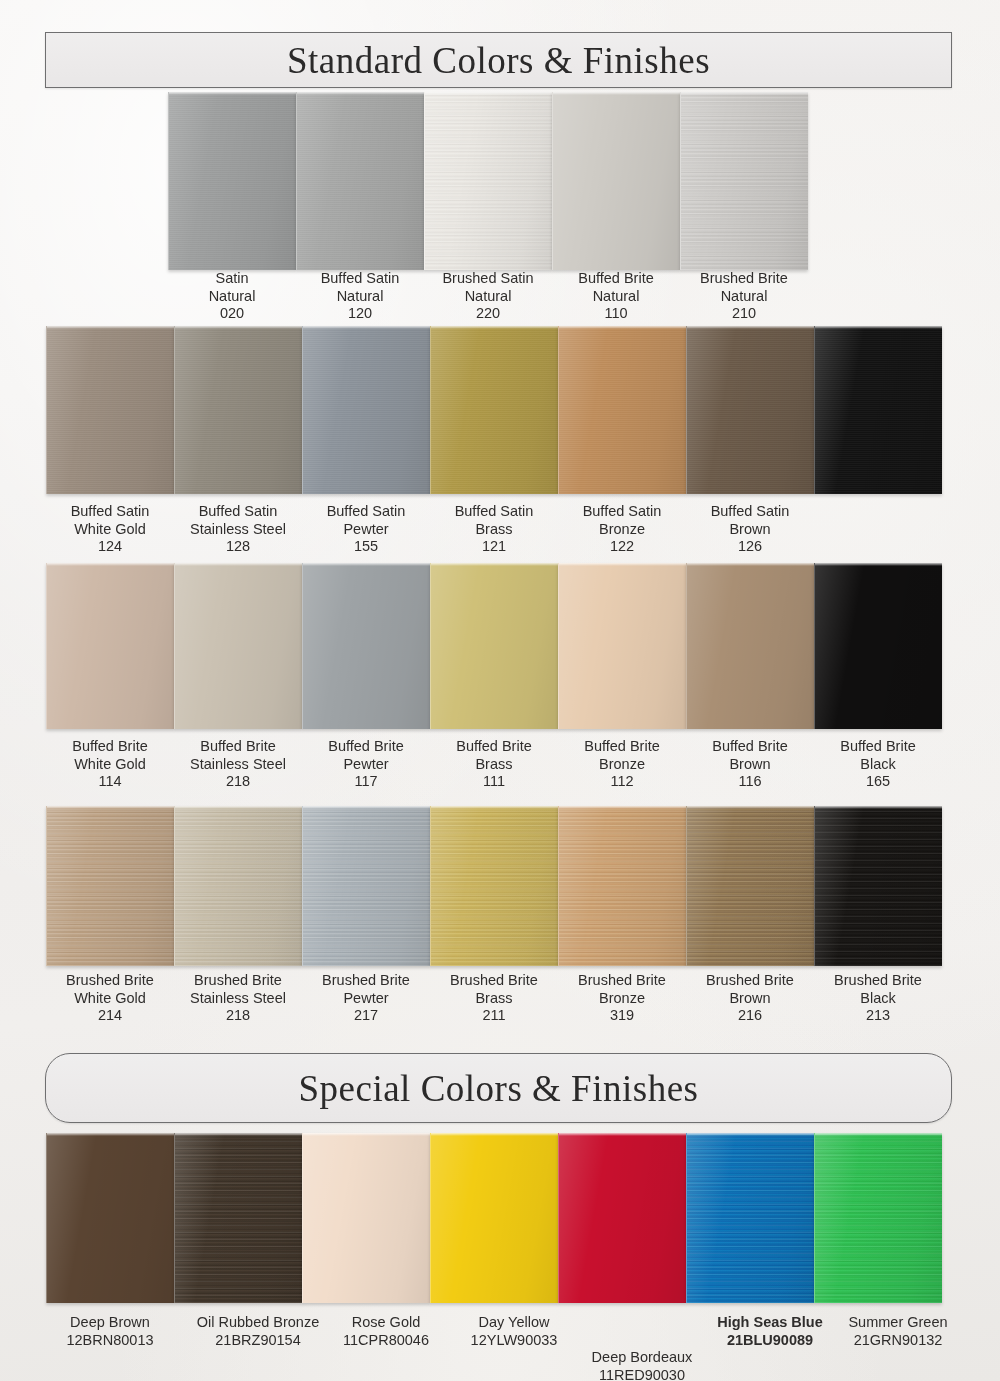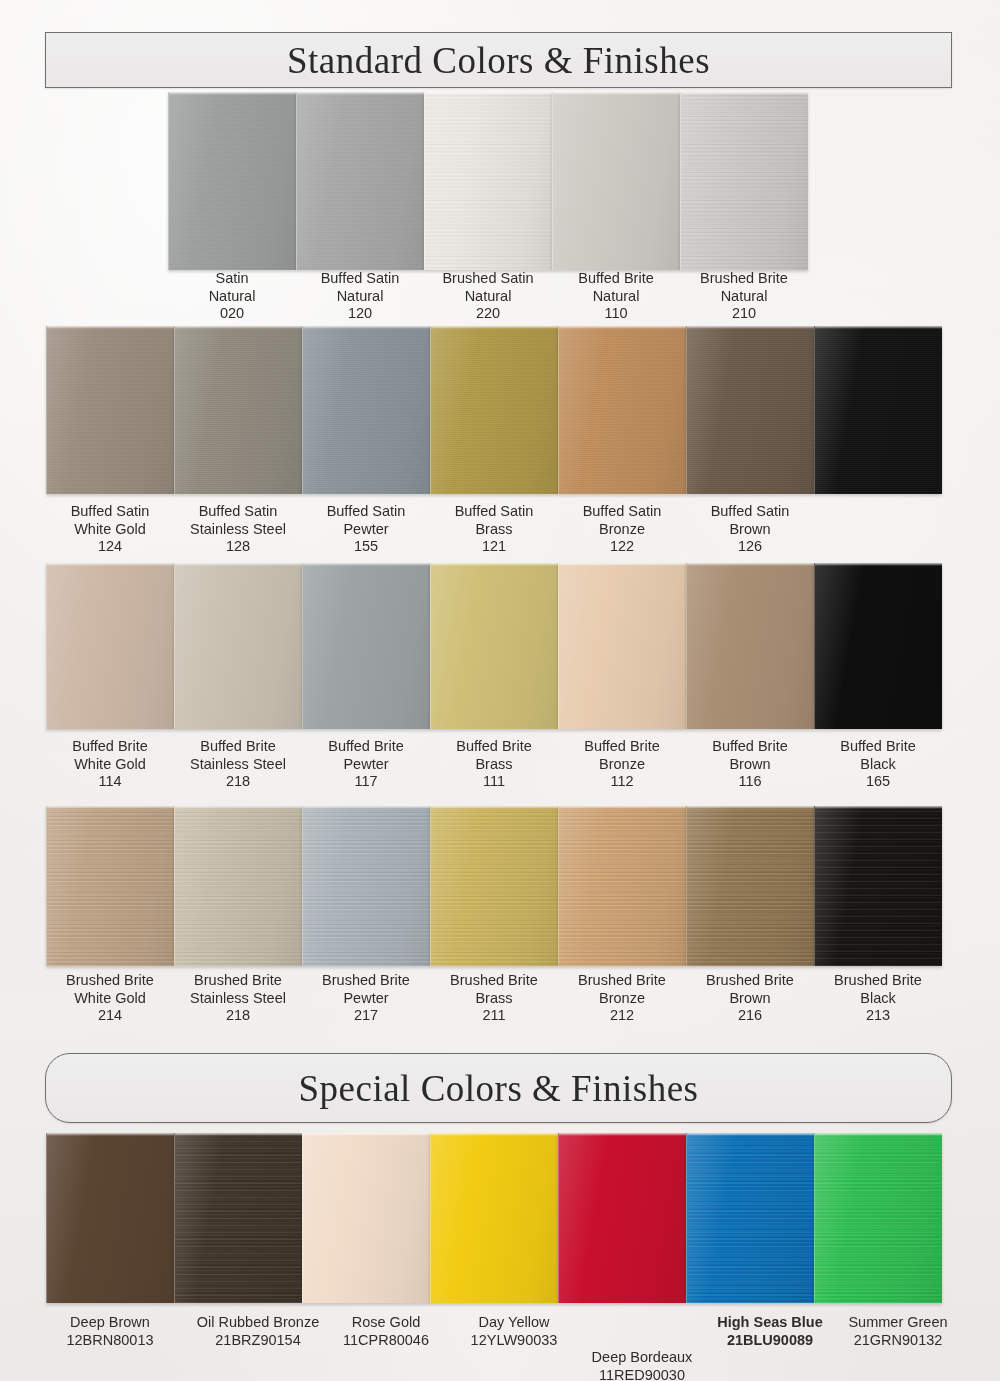--- a/index.html
+++ b/index.html
@@ -339,21 +339,21 @@
         <span class="code">217</span>
       </div>
       <div class="label" style="width: 128px;">
         <span class="ln">Brushed Brite</span>
         <span class="ln">Brass</span>
         <span class="code">211</span>
       </div>
       <div class="label" style="width: 128px;">
         <span class="ln">Brushed Brite</span>
         <span class="ln">Bronze</span>
-        <span class="code">212</span>
+        <span class="code">319</span>
       </div>
       <div class="label" style="width: 128px;">
         <span class="ln">Brushed Brite</span>
         <span class="ln">Brown</span>
         <span class="code">216</span>
       </div>
       <div class="label" style="width: 128px;">
         <span class="ln">Brushed Brite</span>
         <span class="ln">Black</span>
         <span class="code">213</span>

